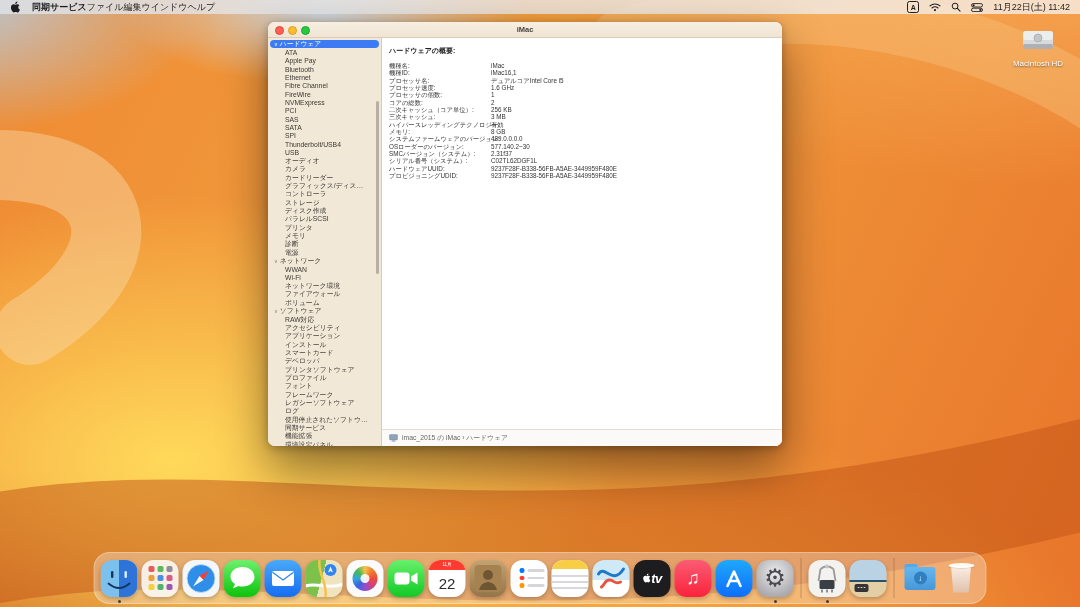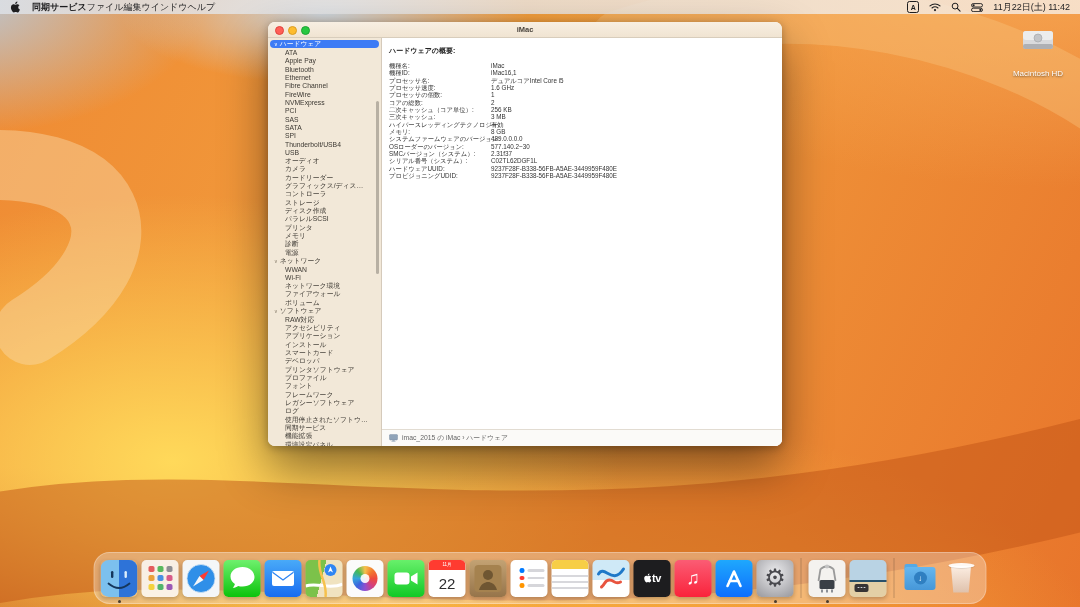--- a/index.html
+++ b/index.html
@@ -31,21 +31,21 @@
   .mb-left{display:flex;align-items:center;gap:12px;}
   .mb-left .menu-item{cursor:default;}
   .mb-left .menu-item:first-of-type{font-weight:bold;}
   .mb-right{display:flex;align-items:center;gap:10px;}
   .mb-input-badge{width:10px;height:10px;border:1px solid #1d1d1f;border-radius:2.5px;
     font-size:7px;font-weight:bold;display:flex;align-items:center;justify-content:center;}
   .mb-datetime{font-size:9px;}
   
   .desk-icon{position:absolute;top:28px;right:12px;width:60px;text-align:center;}
   .desk-icon .drive{width:32px;height:24px;margin:0 auto;}
-  .desk-icon .lbl{margin-top:13px;font-size:8px;color:#fff;text-shadow:0 1px 2px rgba(0,0,0,.55);}
+  .desk-icon .lbl{margin-top:3px;font-size:8px;color:#fff;text-shadow:0 1px 2px rgba(0,0,0,.55);}
   
   .window{
     position:absolute;left:268px;top:22px;width:514px;height:424px;
     border-radius:7px;overflow:hidden;
     box-shadow:0 22px 48px rgba(0,0,0,.45),0 2px 10px rgba(0,0,0,.28);
     display:flex;flex-direction:column;background:#fff;
   }
   .titlebar{
     height:15px;flex:none;position:relative;
     background:linear-gradient(#f8efe2,#f0e4d2);
@@ -82,21 +82,21 @@
   
   .dock{
     position:absolute;bottom:3px;left:50%;transform:translateX(-50%);
     height:50px;border-radius:16px;
     background:rgba(250,244,238,.34);
     border:1px solid rgba(255,255,255,.28);
     display:flex;align-items:center;gap:4px;padding:0 6px;
   }
   .dock-app{width:37px;height:37px;border-radius:8.5px;position:relative;flex:none;
     display:flex;align-items:center;justify-content:center;overflow:visible;}
-  .dock-app .face{position:absolute;inset:0;border-radius:5px;overflow:hidden;
+  .dock-app .face{position:absolute;inset:0;border-radius:12px;overflow:hidden;
     box-shadow:0 2px 4px rgba(0,0,0,.22);display:flex;align-items:center;justify-content:center;}
   .dock-app.running::after{content:'';position:absolute;bottom:-6px;left:50%;
     transform:translateX(-50%);width:3px;height:3px;border-radius:50%;background:rgba(45,40,35,.85);}
   .dock-sep{width:1px;height:40px;background:rgba(70,55,40,.28);margin:0 3px;flex:none;}
   
   .ic-launchpad{background:rgba(250,248,245,.88);}
   .lp-grid{display:grid;grid-template-columns:repeat(3,6px);grid-template-rows:repeat(3,6px);gap:3px;}
   .lp-grid i{border-radius:1.8px;}
   .ic-safari{background:#f4f6f8;}
   .ic-messages{background:linear-gradient(#6ef06d,#0cc30c);}
@@ -117,21 +117,21 @@
   .ic-reminders{background:#fff;flex-direction:column;gap:3px;align-items:flex-start;padding-left:6px;}
   .rem-line{display:flex;align-items:center;gap:3px;}
   .rem-line i{width:4.5px;height:4.5px;border-radius:50%;}
   .rem-line s{display:block;width:17px;height:2.5px;border-radius:2px;background:#d6d6da;}
   .ic-notes{background:#fff;flex-direction:column;}
   .notes-top{height:9px;width:100%;background:#f7ce46;}
   .notes-body{flex:1;width:100%;display:flex;flex-direction:column;gap:4px;padding:6px 6px 0;}
   .notes-body s{display:block;height:2px;border-radius:1px;background:#d8d8dc;}
   .ic-freeform{background:linear-gradient(#cfe9f7 55%,#ffffff 55%);}
   .ic-tv{background:#1d1d1f;color:#fff;gap:1px;}
-  .tv-label{font-size:11px;font-weight:bold;letter-spacing:-.5px;}
+  .tv-label{font-size:13px;font-weight:bold;letter-spacing:-.5px;font-style:italic;}
   .ic-music{background:linear-gradient(#fb5c74,#fa233b);color:#fff;font-size:18px;}
   .ic-appstore{background:linear-gradient(#1fa8fd,#0d6efd);}
   .ic-settings{background:radial-gradient(circle at 50% 35%,#ececee,#97979c);color:#4a4a4f;font-size:24px;line-height:1;}
   .ic-sysinfo{background:#f4f2ef;}
   .ic-screenshot{background:linear-gradient(#b9d3e4 0 54%,#28506a 54% 60%,#e3cfa6 60%);}
   .shot-panel{position:absolute;left:5px;bottom:5px;width:14px;height:8px;border-radius:2px;
     background:rgba(30,30,36,.88);display:flex;align-items:center;justify-content:center;gap:1.5px;}
   .shot-panel i{width:1.8px;height:1.8px;border-radius:50%;background:#cfd4da;}
   .ic-downloads{background:transparent;}
   .ic-downloads .face{box-shadow:none;overflow:visible;}

